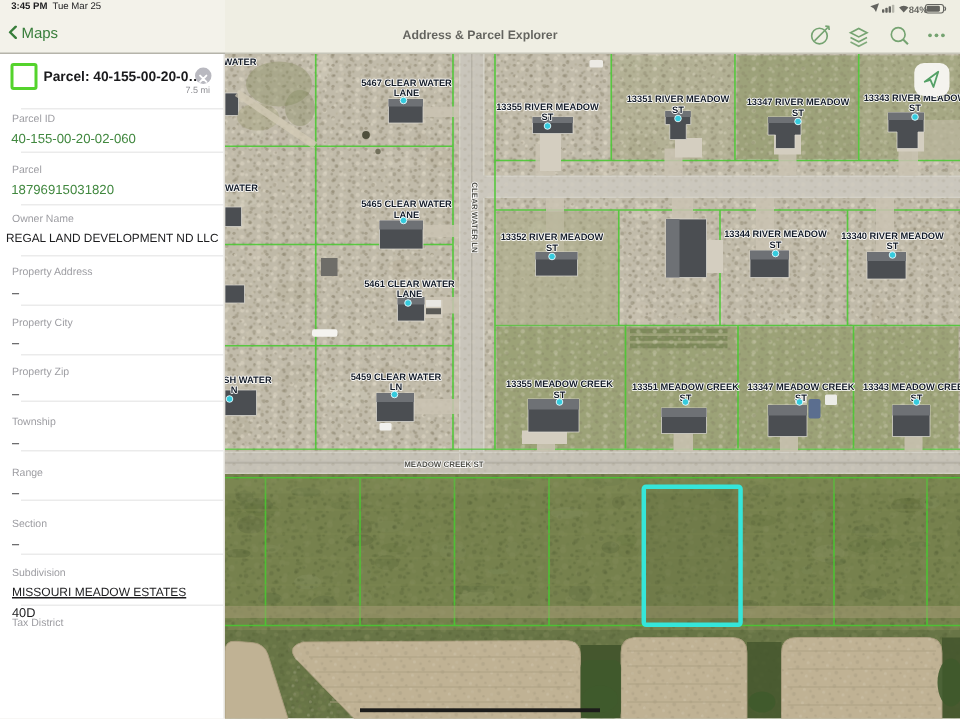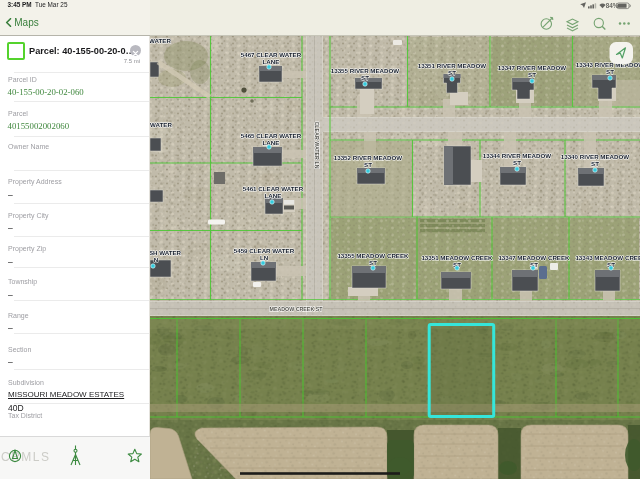--- a/index.html
+++ b/index.html
@@ -9,21 +9,21 @@
 #sttime{position:absolute;left:7.5px;top:0.5px;font-size:6.4px;font-weight:700;color:#1d1d1f;}
 #stdate{position:absolute;left:35px;top:0.5px;font-size:6.4px;font-weight:400;color:#1d1d1f;}
 #stright{position:absolute;right:3px;top:0;}
 #navmaps{position:absolute;left:4.5px;top:17px;color:#387e3b;font-size:10px;}
 #navtitle{position:absolute;left:0;top:19px;width:640px;text-align:center;font-size:8.2px;font-weight:700;color:#1c1c1e;}
 #navicons{position:absolute;right:0;top:14px;}
 #sidebar{position:absolute;left:0;top:36px;width:150px;height:443px;background:#fff;z-index:4;border-right:1px solid #e4e2dc;}
 .sep{position:absolute;left:14px;right:0;height:1px;background:#ebebeb;}
 .lbl{position:absolute;left:8px;font-size:7px;color:#9d9da2;}
 .val{position:absolute;left:8px;font-size:8.5px;color:#1c1c1e;}
-.valg{position:absolute;left:7.5px;font-size:8.8px;color:#41883f;font-family:Liberation Serif, serif;}
+.valg{position:absolute;left:7.5px;font-size:8.8px;color:#41883f;}
 #sbtool{position:absolute;left:0;top:400px;width:150px;height:43px;background:#f7f7f6;border-top:1px solid #d9d9d9;}
 #mapwrap{position:absolute;left:150px;top:36px;width:490px;height:443px;}
 </style></head>
 <body>
 <div id="page">
 
 <div id="topbar">
  <span id="sttime">3:45 PM</span>
       <span id="stdate">Tue Mar 25</span>
  <div id="stright"><svg width="60" height="14" viewBox="0 0 60 14">
@@ -34,20 +34,21 @@
   <rect x="17.6" y="3.2" width="1.6" height="5.3" rx="0.5" fill="#9b9b95"></rect>
   <path d="M25.5 8.3 l-3.1-3.3 a4.6 4.6 0 0 1 6.2 0 Z" fill="#1d1d1f"></path>
   <text x="28.8" y="8.4" font-size="6.3" font-weight="600" fill="#1d1d1f">84%</text>
   <rect x="40" y="3" width="12" height="5.6" rx="1.6" fill="none" stroke="#1d1d1f" stroke-width="0.7"></rect>
   <rect x="40.8" y="3.8" width="8.8" height="4" rx="0.9" fill="#1d1d1f"></rect>
   <path d="M52.7 4.4 a2 2 0 0 1 0 2.8" fill="none" stroke="#1d1d1f" stroke-width="0.8"></path>
  </svg></div>
  <div id="navmaps"><svg width="7" height="9" viewBox="0 0 7 9" style="vertical-align:-1px">
           <path d="M5.5 0.7 L1.7 4.5 L5.5 8.3" fill="none" stroke="#387e3b" stroke-width="1.6" stroke-linecap="round" stroke-linejoin="round"></path>
         </svg> Maps</div>
+ <div id="navtitle">Address &amp; Parcel Explorer</div>
  <div id="navicons"><svg width="100" height="20" viewBox="0 0 100 20">
   <g stroke="#387e3b" fill="none" stroke-width="1.1">
    <circle cx="6.3" cy="10" r="5.2"></circle>
    <path d="M3 13.2 L12.2 4 M10.2 3.4 l2.3 0.3 0.3 2.3"></path>
    <g transform="translate(32.5,10)">
     <path d="M-5.5 -2.2 L0 -5 L5.5 -2.2 L0 0.6 Z"></path>
     <path d="M-5.5 1 L0 3.8 L5.5 1"></path>
     <path d="M-5.5 4 L0 6.8 L5.5 4" stroke-opacity="0.9"></path>
    </g>
    <circle cx="58.8" cy="9" r="4.6"></circle>
@@ -69,23 +70,24 @@
    <svg width="11" height="11" viewBox="0 0 11 11">
           <path d="M3.4 3.4 L7.6 7.6 M7.6 3.4 L3.4 7.6" stroke="#fff" stroke-width="1.3" stroke-linecap="round"></path>
         </svg>
  </div>
  <div style="position:absolute;right:9px;top:21.5px;font-size:6px;color:#8e8e93;">7.5 mi</div>
  <div class="sep" style="top:36px"></div>
  <div class="lbl" style="top:39.5px">Parcel ID</div>
  <div class="valg" style="top:51px">40-155-00-20-02-060</div>
  <div class="sep" style="top:64.5px"></div>
  <div class="lbl" style="top:74px">Parcel</div>
- <div class="valg" style="top:85px">40155002002060</div>
+ <div class="valg" style="top:85px">18796915031820</div>
  <div class="sep" style="top:100px"></div>
  <div class="lbl" style="top:107px">Owner Name</div>
+ <div class="val" style="top:118px;left:4px;font-size:7.9px;white-space:nowrap;">REGAL LAND DEVELOPMENT ND LLC</div>
  <div class="sep" style="top:133.5px"></div>
  <div class="lbl" style="top:142px">Property Address</div>
  <div class="val" style="top:153.5px">–</div>
  <div class="sep" style="top:167px"></div>
  <div class="lbl" style="top:175.5px">Property City</div>
  <div class="val" style="top:187px">–</div>
  <div class="sep" style="top:200px"></div>
  <div class="lbl" style="top:209px">Property Zip</div>
  <div class="val" style="top:220.5px">–</div>
  <div class="sep" style="top:230.5px"></div>
@@ -96,32 +98,20 @@
  <div class="val" style="top:287px">–</div>
  <div class="sep" style="top:297px"></div>
  <div class="lbl" style="top:309.5px">Section</div>
  <div class="val" style="top:320.5px">–</div>
  <div class="sep" style="top:332.5px"></div>
  <div class="lbl" style="top:342.5px">Subdivision</div>
  <div class="val" style="top:354px;font-size:8px;white-space:nowrap;text-decoration:underline;">MISSOURI MEADOW ESTATES</div>
  <div class="sep" style="top:366.5px"></div>
  <div class="lbl" style="top:376px">Tax District</div>
  <div class="val" style="top:367px">40D</div>
- <div id="sbtool">
-  <div style="position:absolute;left:1px;top:12.5px;font-size:12px;color:#ccccc7;letter-spacing:1.5px;">CRMLS</div>
-  <svg width="150" height="43" viewBox="0 0 150 43" style="position:absolute;left:0;top:0">
-   <g stroke="#3c8a40" fill="none" stroke-width="1.1">
-    <circle cx="15" cy="19" r="5.6"></circle>
-    <path d="M12.5 21.5 L15 13.5 L17.5 21.5 Z"></path>
-    <path d="M75.5 8.5 l0 4 M75.5 15 l0 13 M71 28 l4.5 -10.5 l4.5 10.5 M72.7 23.5 l5.6 0"></path>
-    <circle cx="75.5" cy="13.8" r="1.5"></circle>
-    <path d="M134.8 12.2 l1.9 4.4 4.7 0.4 -3.6 3.1 1.1 4.6 -4.1-2.5 -4.1 2.5 1.1-4.6 -3.6-3.1 4.7-0.4 Z" stroke-linejoin="round"></path>
-   </g>
-  </svg>
- </div>
 </div>
 
 <div id="mapwrap">
 <svg width="490" height="443" viewBox="150 36 490 443" shape-rendering="auto">
  <defs>
   <pattern id="pA" width="11" height="7" patternUnits="userSpaceOnUse">
  <circle cx="2" cy="1.5" r="1.1" fill="#877f68" opacity="0.5"></circle>
  <circle cx="7.5" cy="4" r="1.4" fill="#ddd7c4" opacity="0.55"></circle>
  <circle cx="4.6" cy="5.8" r="0.9" fill="#9a927b" opacity="0.45"></circle>
  <circle cx="9.8" cy="1" r="0.8" fill="#b0a88f" opacity="0.5"></circle>

